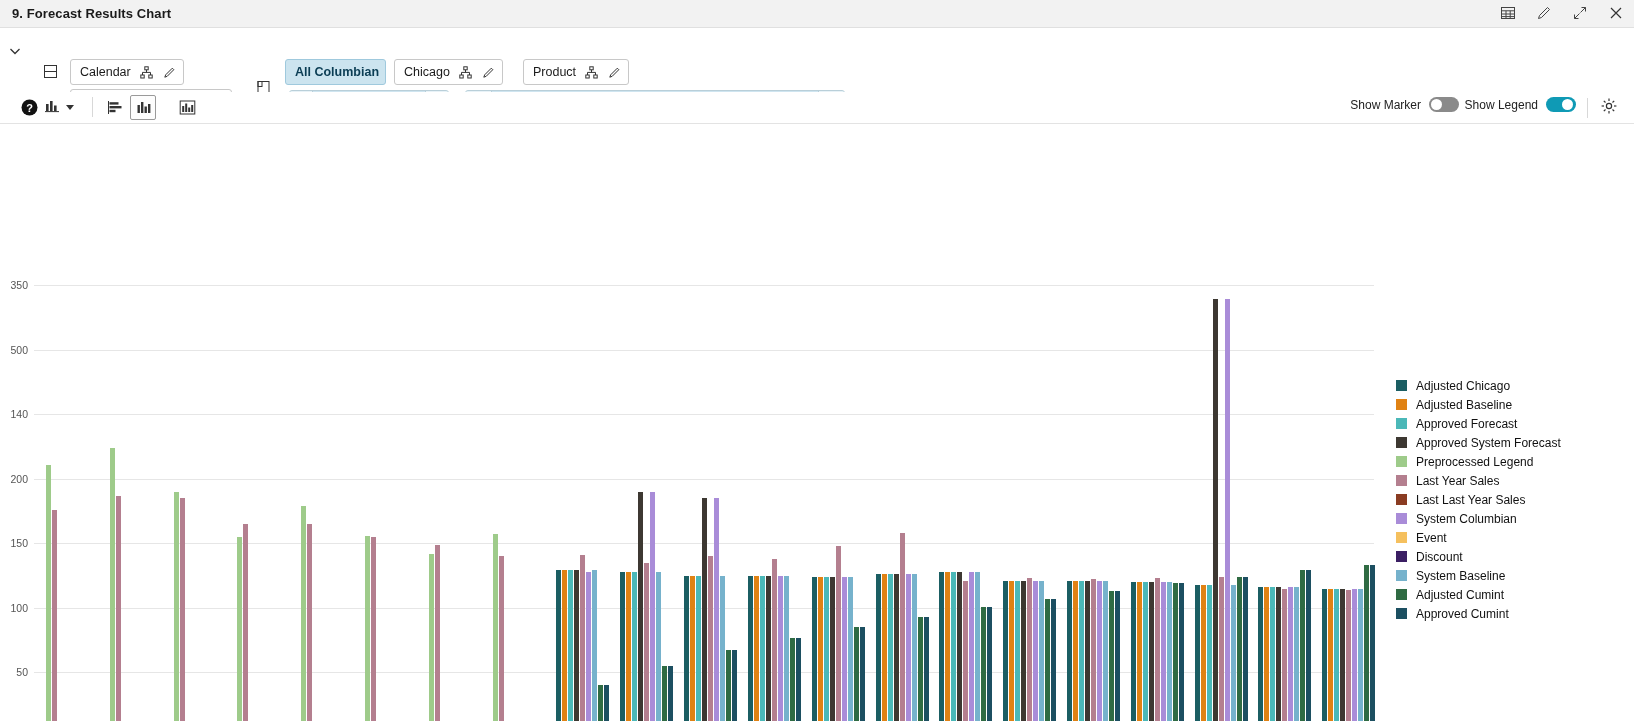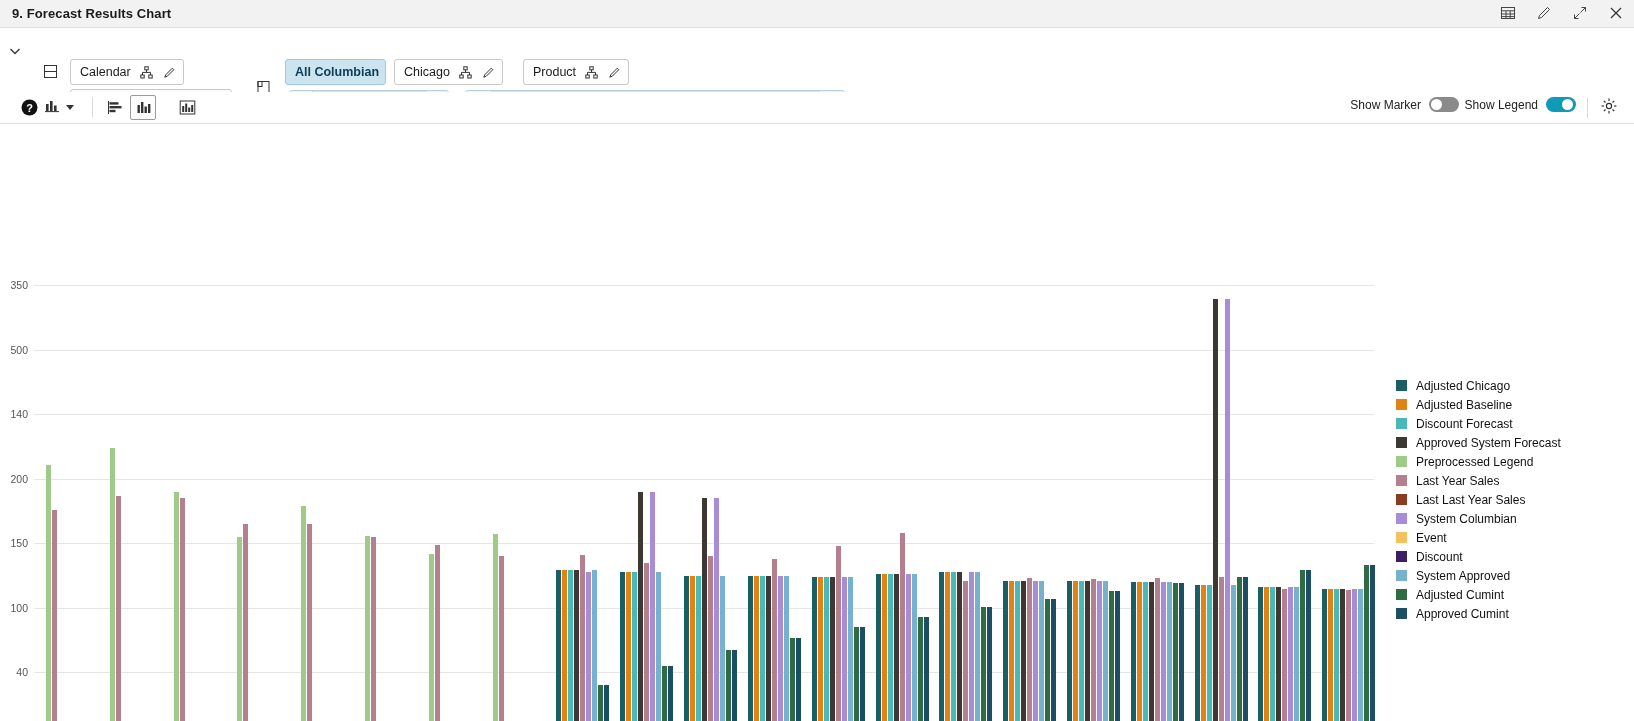--- a/index.html
+++ b/index.html
@@ -374,21 +374,21 @@
           <line x1="14.2" y1="3.8" x2="12.5" y2="5.5"></line>
           <line x1="5.5" y1="12.5" x2="3.8" y2="14.2"></line>
         </g>
       </svg>
   </div>
 </div>
 
 <div id="plot">
   <div id="plotarea">
       <div class="gridline" style="top: 511.429px;"></div>
-      <div class="ytick" style="top: 511.429px;">40</div>
+      <div class="ytick" style="top: 511.429px;">50</div>
       <div class="gridline" style="top: 446.857px;"></div>
       <div class="ytick" style="top: 446.857px;">100</div>
       <div class="gridline" style="top: 382.286px;"></div>
       <div class="ytick" style="top: 382.286px;">150</div>
       <div class="gridline" style="top: 317.714px;"></div>
       <div class="ytick" style="top: 317.714px;">200</div>
       <div class="gridline" style="top: 253.143px;"></div>
       <div class="ytick" style="top: 253.143px;">140</div>
       <div class="gridline" style="top: 188.571px;"></div>
       <div class="ytick" style="top: 188.571px;">500</div>
@@ -577,21 +577,21 @@
       <div class="legrow">
         <span class="legsw" style="background: rgb(27, 94, 99);"></span>
         <span class="legtxt">Adjusted Chicago</span>
       </div>
       <div class="legrow">
         <span class="legsw" style="background: rgb(224, 130, 20);"></span>
         <span class="legtxt">Adjusted Baseline</span>
       </div>
       <div class="legrow">
         <span class="legsw" style="background: rgb(75, 184, 184);"></span>
-        <span class="legtxt">Discount Forecast</span>
+        <span class="legtxt">Approved Forecast</span>
       </div>
       <div class="legrow">
         <span class="legsw" style="background: rgb(61, 56, 50);"></span>
         <span class="legtxt">Approved System Forecast</span>
       </div>
       <div class="legrow">
         <span class="legsw" style="background: rgb(158, 203, 138);"></span>
         <span class="legtxt">Preprocessed Legend</span>
       </div>
       <div class="legrow">
@@ -609,21 +609,21 @@
       <div class="legrow">
         <span class="legsw" style="background: rgb(245, 192, 94);"></span>
         <span class="legtxt">Event</span>
       </div>
       <div class="legrow">
         <span class="legsw" style="background: rgb(59, 31, 99);"></span>
         <span class="legtxt">Discount</span>
       </div>
       <div class="legrow">
         <span class="legsw" style="background: rgb(118, 178, 204);"></span>
-        <span class="legtxt">System Approved</span>
+        <span class="legtxt">System Baseline</span>
       </div>
       <div class="legrow">
         <span class="legsw" style="background: rgb(47, 107, 67);"></span>
         <span class="legtxt">Adjusted Cumint</span>
       </div>
       <div class="legrow">
         <span class="legsw" style="background: rgb(28, 79, 97);"></span>
         <span class="legtxt">Approved Cumint</span>
       </div>
     </div>

